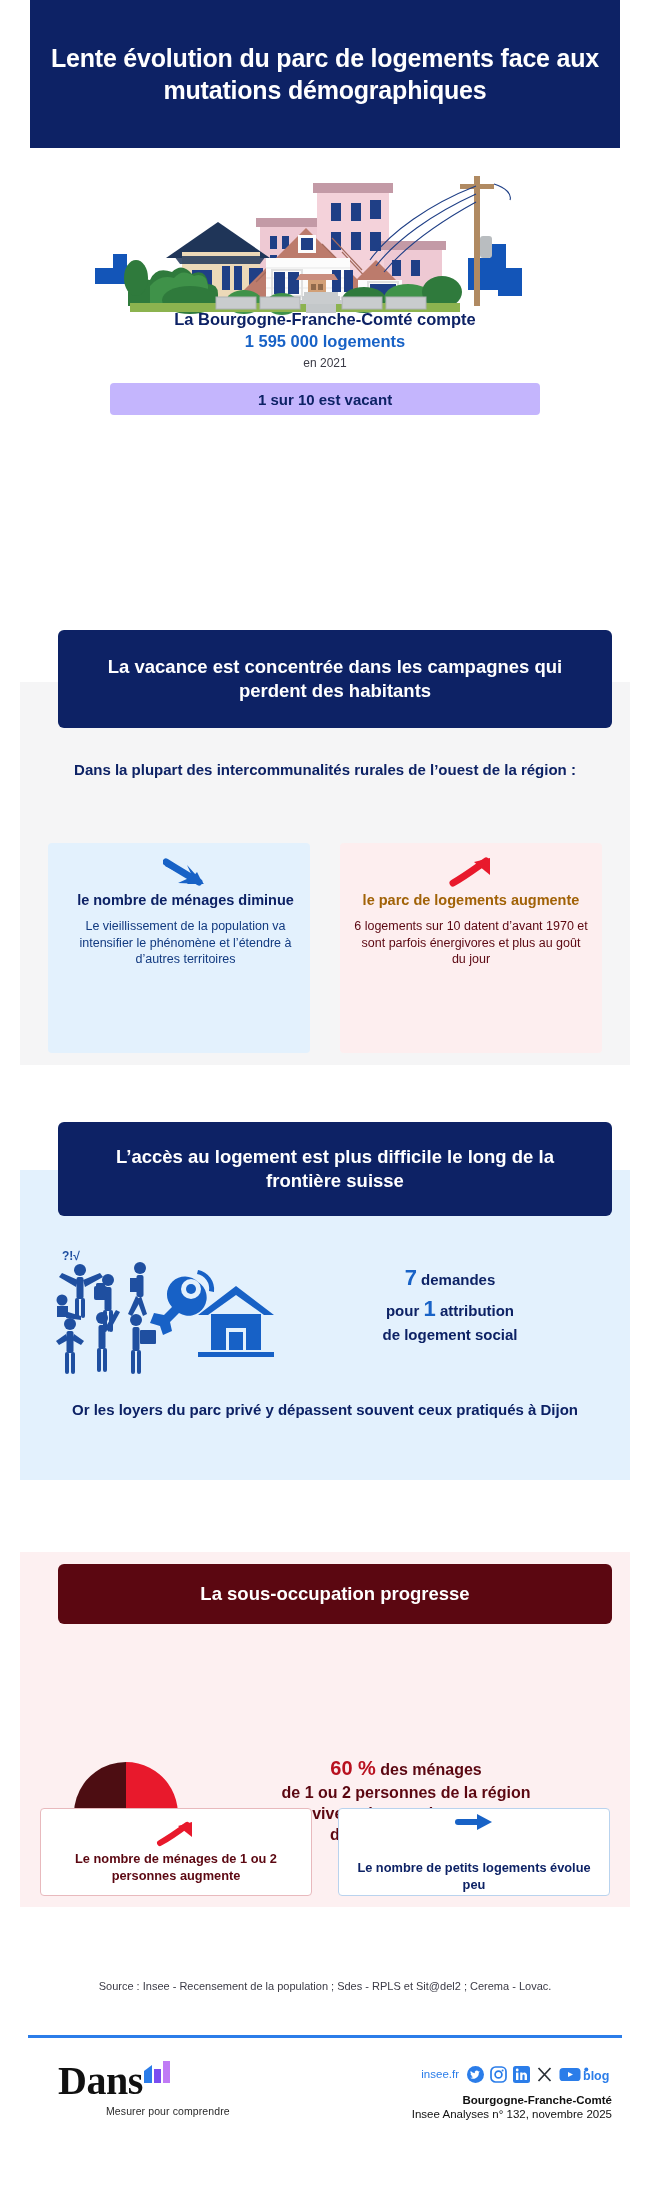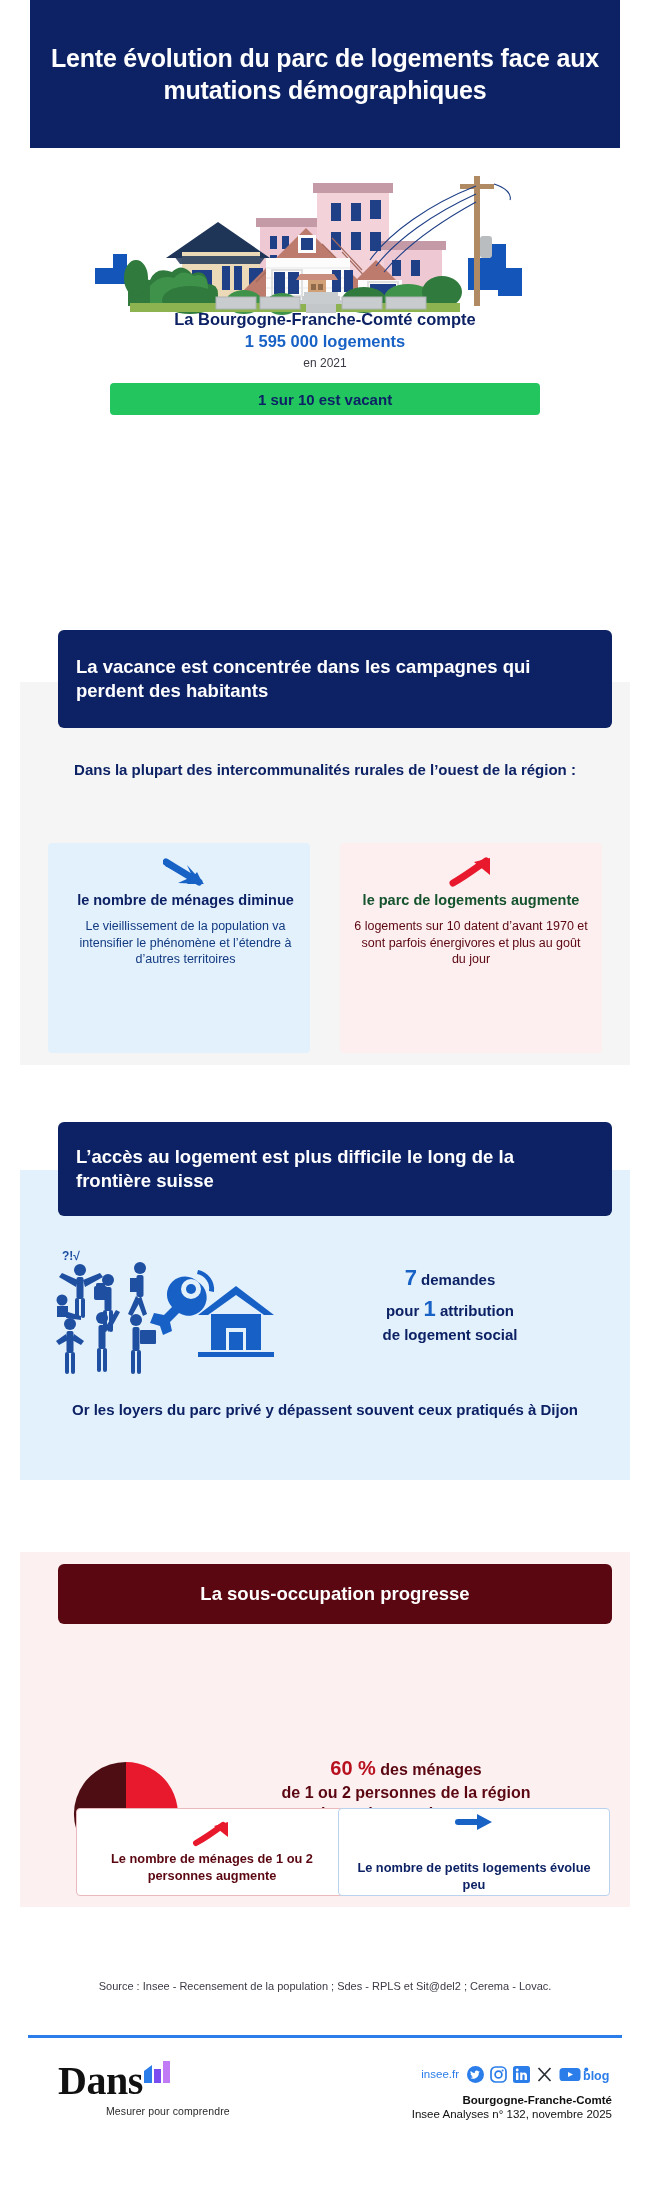--- a/index.html
+++ b/index.html
@@ -28,52 +28,52 @@
   .hero-illustration svg { display: block; width: 100%; height: 100%; }
 
   
   .hero-text { position: absolute; left: 60px; top: 308px; width: 530px; text-align: center; }
   .hero-line1 { font-size: 16.5px; font-weight: bold; color: #0d2265; line-height: 1.35; }
   .hero-line2 { font-size: 16.5px; font-weight: bold; color: #1862c6; line-height: 1.35; }
   .hero-line3 { font-size: 12px; color: #3b3b46; margin-top: 3px; font-weight: normal; }
 
   .vacant-pill {
     position: absolute; left: 110px; top: 383px; width: 430px; height: 32px;
-    background: #22c55e; border-radius: 4px;
+    background: #c4b5fd; border-radius: 4px;
     display: flex; align-items: center; justify-content: center;
   }
   .vacant-pill span { font-size: 15px; font-weight: bold; color: #0d2265; }
 
   
   .panel { position: absolute; left: 20px; width: 610px; }
   .panel-gray  { background: #f5f5f6; }
   .panel-blue  { background: #e3f1fd; }
   .panel-pink  { background: #fdf0f1; }
 
   .sec-header {
     position: absolute; left: 58px; width: 554px; border-radius: 6px;
-    display: flex; align-items: center; justify-content: center; text-align: left;
+    display: flex; align-items: center; justify-content: center; text-align: center;
   }
   .sec-header-navy   { background: #0d2265; }
   .sec-header-maroon { background: #5b0711; }
   .sec-header-title { color: #ffffff; font-size: 18.5px; font-weight: bold; line-height: 1.3; padding: 0 18px; }
 
   .sec-sub {
     position: absolute; width: 610px; left: 20px; text-align: center;
     font-size: 15px; font-weight: bold; color: #0d2265; line-height: 1.35;
   }
 
   
   .card { position: absolute; border-radius: 4px; padding: 12px 14px 14px; text-align: center; }
   .card-blue { background: #e3f1fd; padding-left: 27px; }
   .card-pink { background: #fdeeef; }
   .card-arrow { height: 34px; display: flex; align-items: center; justify-content: center; }
   .card-title { font-size: 14.5px; font-weight: bold; line-height: 1.25; margin-top: 2px; }
   .card-title-blue { color: #0d2265; }
-  .card-title-pink { color: #14532d; }
+  .card-title-pink { color: #a16207; }
   .card-body { font-size: 12.5px; line-height: 1.33; margin-top: 9px; }
   .card-body-blue { color: #123a80; }
   .card-body-pink { color: #5b0711; }
   .ratio-text {
     position: absolute; text-align: center; color: #0d2265;
     font-size: 15px; font-weight: bold; line-height: 1.42;
   }
   .ratio-big { color: #1862c6; font-size: 22px; font-weight: bold; }
   .frontier-note {
     position: absolute; left: 40px; width: 570px; text-align: center;
@@ -82,21 +82,21 @@
 
   
   .pie-wrap { position: absolute; left: 72px; top: 1760px; width: 108px; height: 108px; }
   .pie-text { position: absolute; left: 200px; top: 1755px; width: 412px; text-align: center; }
   .pie-head { font-size: 16px; font-weight: bold; color: #5b0711; line-height: 1.33; }
   .pie-pct { color: #b8111f; font-size: 20px; font-weight: bold; }
   .pie-year { font-size: 12px; color: #3b3b46; font-weight: normal; margin-top: 3px; }
 
   .mini-card { position: absolute; border-radius: 4px; background: #ffffff; text-align: center;
                display: flex; flex-direction: column; align-items: center; justify-content: center; padding: 8px 10px; }
-  .mini-card-pink { border: 1.3px solid #e8b9bd; margin-left: 36px; }
+  .mini-card-pink { border: 1.3px solid #e8b9bd; }
   .mini-card-blue { border: 1.3px solid #b9d3ee; }
   .mini-arrow { height: 30px; display: flex; align-items: center; justify-content: center; }
   .mini-label { font-size: 12.8px; font-weight: bold; line-height: 1.3; margin-top: 2px; }
   .mini-label-pink { color: #5b0711; }
   .mini-label-blue { color: #0d2265; }
 
   
   .source-line {
     position: absolute; left: 20px; top: 1980px; width: 610px; text-align: center;
     font-size: 11px; color: #3b3b46; font-weight: normal;

